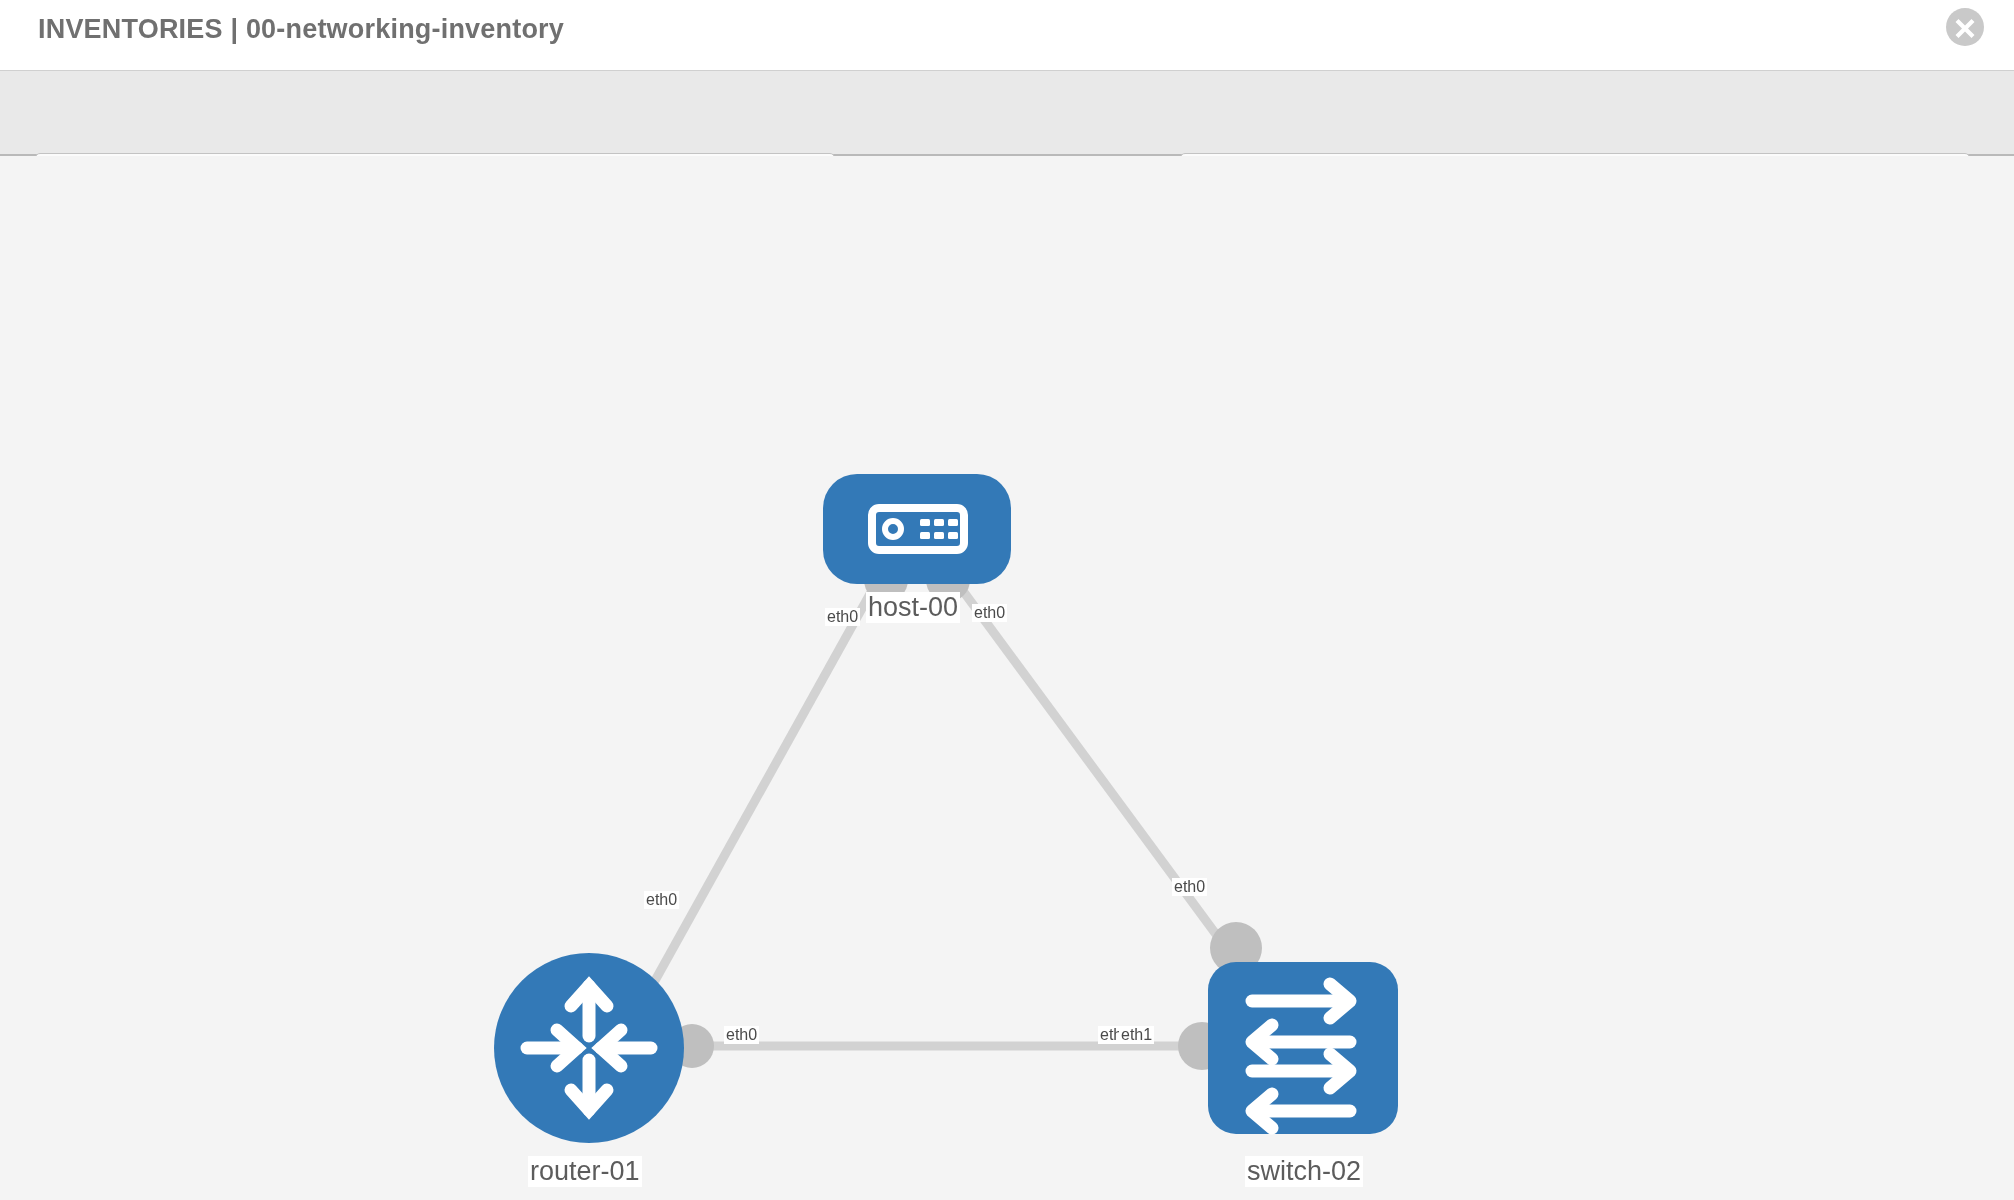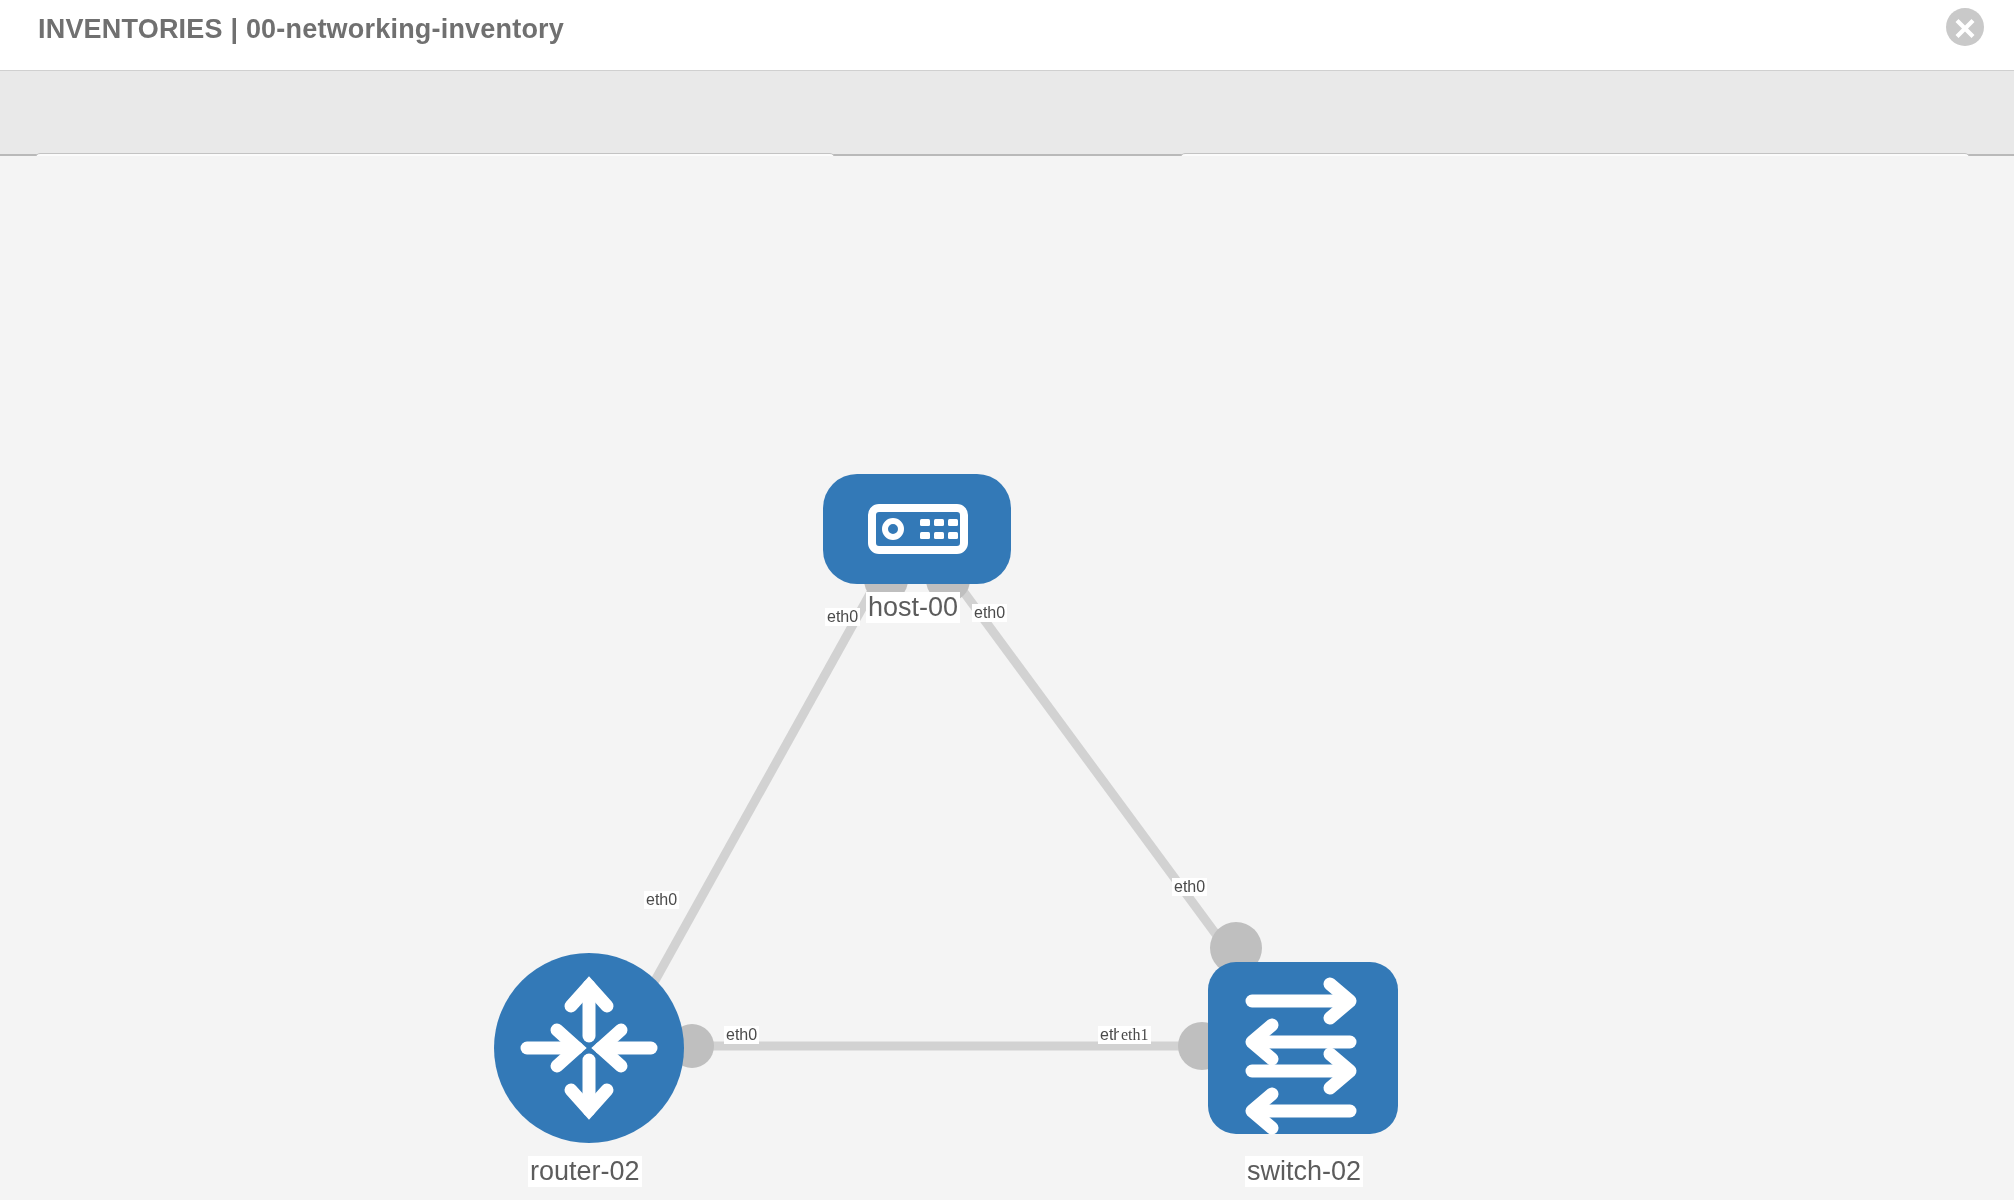--- a/index.html
+++ b/index.html
@@ -224,26 +224,26 @@
           <path d="M1252 915 L1348 915"></path>
           <path d="M1330 898 L1350 915 L1330 932"></path>
           <path d="M1350 955 L1254 955"></path>
           <path d="M1272 938 L1252 955 L1272 972"></path>
         </g>
       </g>
     </svg>
 
     <div class="node-label" style="left:866px; top:436px;">host-00</div>
 
-    <div class="node-label" style="left:528px; top:1000px;">router-02</div>
+    <div class="node-label" style="left:528px; top:1000px;">router-01</div>
 
     <div class="node-label" style="left:1245px; top:1000px;">switch-02</div>
 
     <div class="iface-label" style="left:825px; top:452px;">eth0</div>
     <div class="iface-label" style="left:972px; top:448px;">eth0</div>
     <div class="iface-label" style="left:644px; top:735px;">eth0</div>
     <div class="iface-label" style="left:1172px; top:722px;">eth0</div>
     <div class="iface-label" style="left:724px; top:870px;">eth0</div>
     <div class="iface-label" style="left:1098px; top:870px;">eth0</div>
-    <div class="iface-label" style="left:1119px; top:870px;font-family:Liberation Serif, serif;">eth1</div>
+    <div class="iface-label" style="left:1119px; top:870px;">eth1</div>
 
   </div>
 </div>
 
 </body></html>

